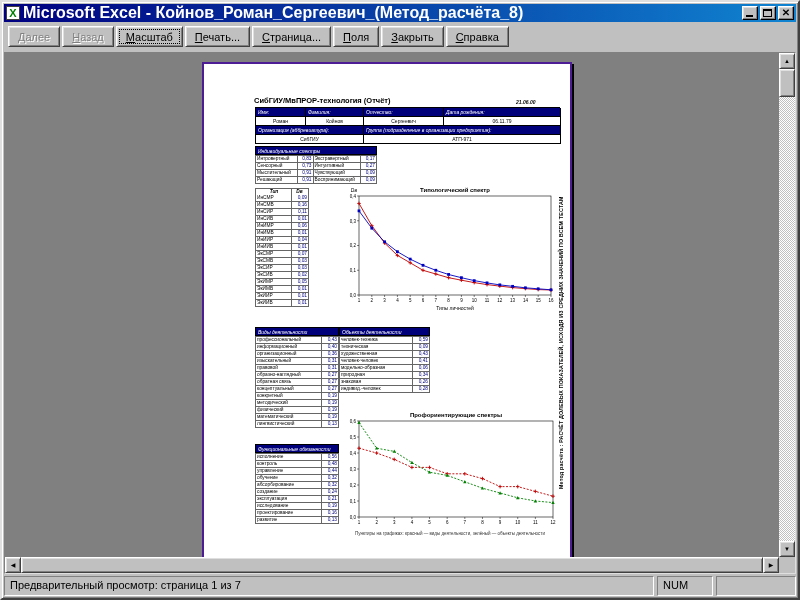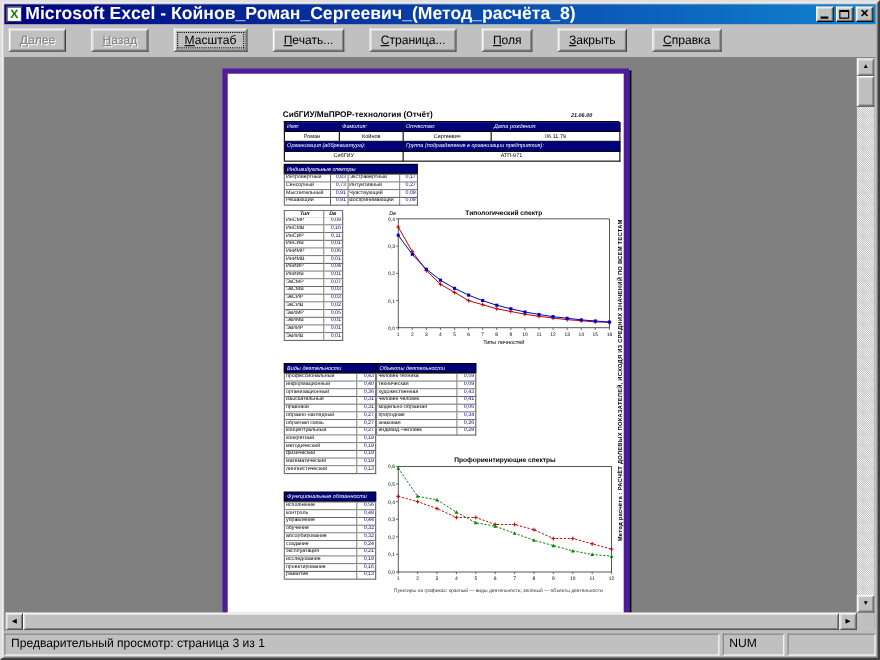--- a/index.html
+++ b/index.html
@@ -7,26 +7,26 @@
   body{font-family:"Liberation Sans",sans-serif;background:#c0c0c0;}
   .window{width:800px;height:600px;background:#c0c0c0;border:2px solid;border-color:#dfdfdf #404040 #404040 #dfdfdf;box-shadow:inset 1px 1px 0 #fff,inset -1px -1px 0 #808080;display:flex;flex-direction:column;}
   .titlebar{height:18px;margin:2px 2px 0 2px;background:linear-gradient(90deg,#000080,#1084d0);display:flex;align-items:center;padding:0 2px;gap:3px;flex:none;}
   .appicon{width:14px;height:14px;background:#fff;border:1px solid #404040;font-size:11px;line-height:12px;text-align:center;font-weight:bold;color:#008000;flex:none;}
   .titletext{color:#fff;font-size:16px;font-weight:bold;flex:1;white-space:nowrap;overflow:hidden;}
   .capbtns{display:flex;gap:2px;flex:none;}
   .capbtn{width:16px;height:14px;background:#c0c0c0;border:1px solid;border-color:#fff #000 #000 #fff;box-shadow:inset -1px -1px 0 #808080,inset 1px 1px 0 #dfdfdf;position:relative;}
   .g-min{position:absolute;left:3px;bottom:2px;width:7px;height:2px;background:#000;}
   .g-max{position:absolute;left:2px;top:2px;width:9px;height:8px;border:1px solid #000;border-top:2px solid #000;}
   .g-close{position:absolute;left:0;top:0;width:100%;text-align:center;font-size:10px;line-height:12px;font-weight:bold;color:#000;}
-  .toolbar{display:flex;gap:23px;padding:4px 6px;align-items:center;flex:none;}
+  .toolbar{display:flex;gap:2px;padding:4px 6px;align-items:center;flex:none;}
   .tbtn{height:21px;padding:2px 9px;background:#c0c0c0;border:1px solid;border-color:#fff #404040 #404040 #fff;box-shadow:inset 1px 1px 0 #dfdfdf,inset -1px -1px 0 #808080;font-size:11px;font-family:"Liberation Sans",sans-serif;color:#000;white-space:nowrap;}
   .tbtn.disabled{color:#808080;text-shadow:1px 1px 0 #fff;}
   .tbtn.focused{outline:1px dotted #000;outline-offset:-4px;}
   .preview{flex:1;position:relative;margin:1px 2px;background:#808080;border:1px solid;border-color:#808080 #dfdfdf #dfdfdf #808080;overflow:hidden;}
-  .page{position:absolute;left:197px;top:9px;width:370px;height:505px;background:#fff;border:5px solid #4c1d95;box-shadow:2px 2px 0 #000;color:#000;}
+  .page{position:absolute;left:197px;top:9px;width:370px;height:505px;background:#fff;border:2px solid #4c1d95;box-shadow:2px 2px 0 #000;color:#000;}
   .abs{position:absolute;}
   .rtitle{left:50px;top:32px;font-size:7.5px;font-weight:bold;white-space:nowrap;}
   .rdate{left:312px;top:35px;font-size:5px;font-weight:bold;font-style:italic;}
   .ptable{left:51px;top:43px;width:305px;display:grid;grid-template-columns:50px 58px 80px 117px;border-top:1px solid #000;border-left:1px solid #000;}
   .ptable>div{border-right:1px solid #000;border-bottom:1px solid #000;font-size:5px;line-height:8px;height:9px;overflow:hidden;white-space:nowrap;padding:0 2px;}
   .ph{background:#00007a;color:#fff;font-style:italic;}
   .pv{color:#000;text-align:center;}
   .span2{grid-column:span 2;}
   .sechdr{background:#00007a;color:#fff;font-style:italic;font-size:5px;line-height:8px;height:9px;padding:0 2px;border:1px solid #000;white-space:nowrap;overflow:hidden;}
   .mini{border-top:1px solid #666;border-left:1px solid #666;}
@@ -505,18 +505,18 @@
     </div>
     <div class="hscroll">
       <div class="sbtn" style="top:0;left:0;"><span>◀</span></div>
       <div class="thumbh"></div>
       <div class="sbtn" style="top:0;right:0;"><span>▶</span></div>
     </div>
     <div class="corner"></div>
   </div>
 
   <div class="statusbar">
-    <div class="panel msg">Предварительный просмотр: страница 3 из 1</div>
+    <div class="panel msg">Предварительный просмотр: страница 1 из 7</div>
     <div class="panel num">NUM</div>
     <div class="panel end"></div>
   </div>
 
 </div>
 
 </body></html>

